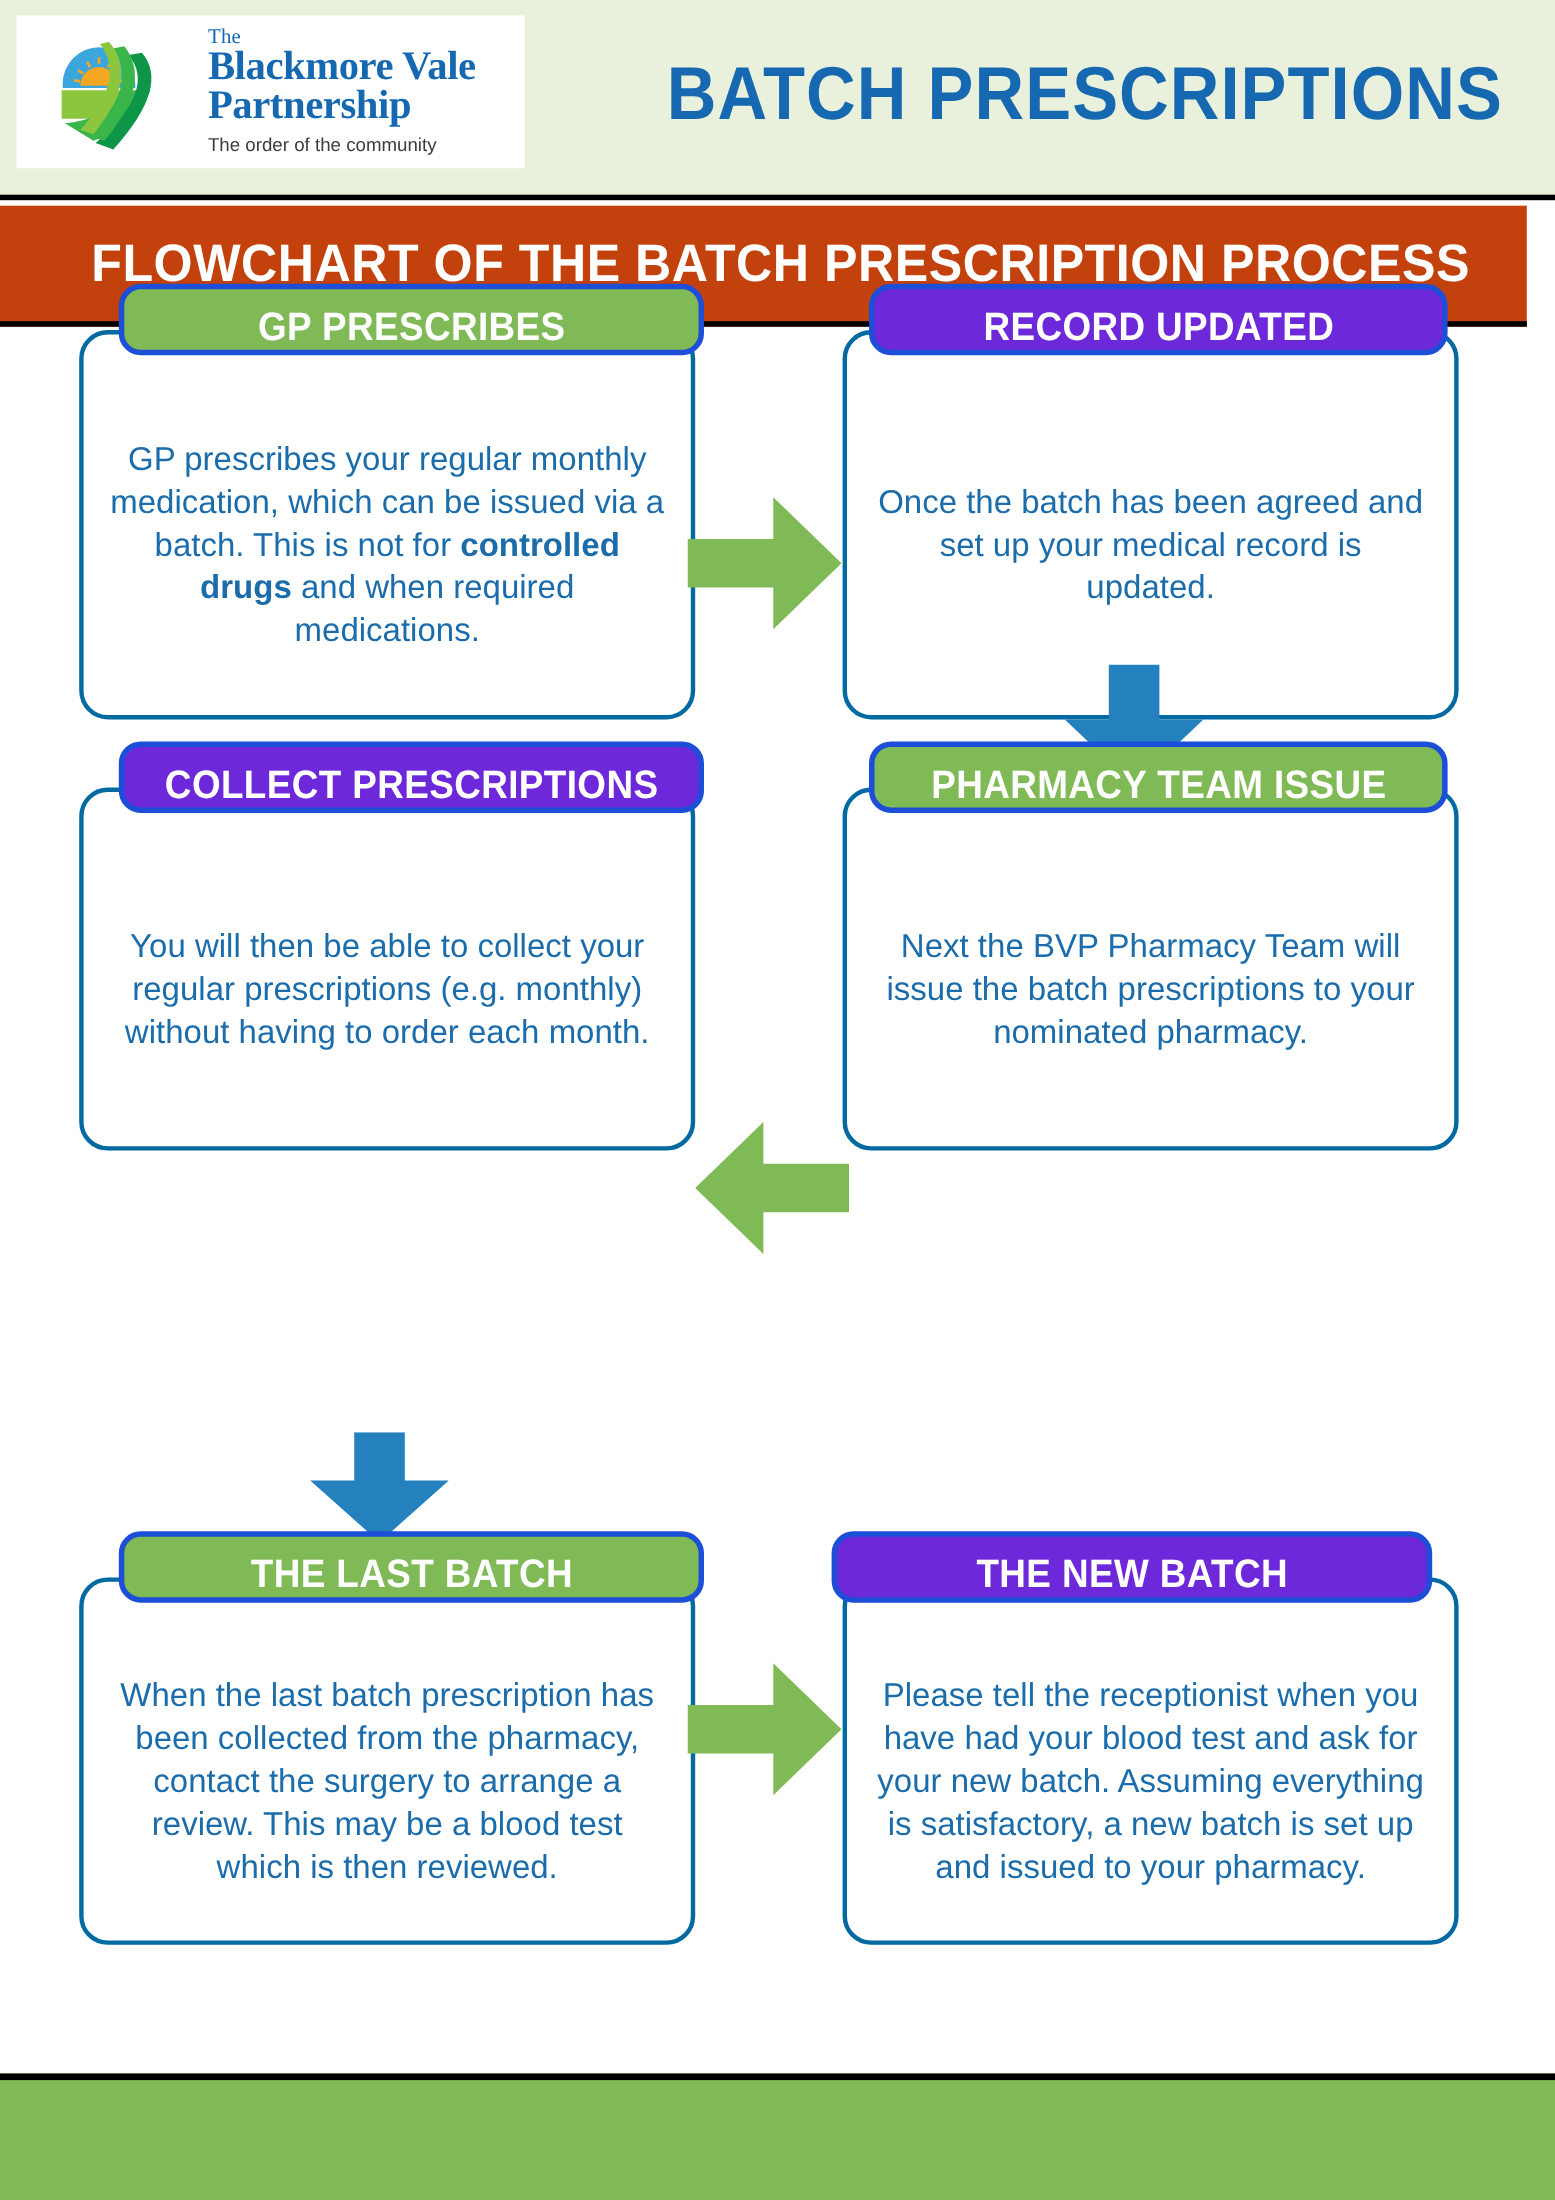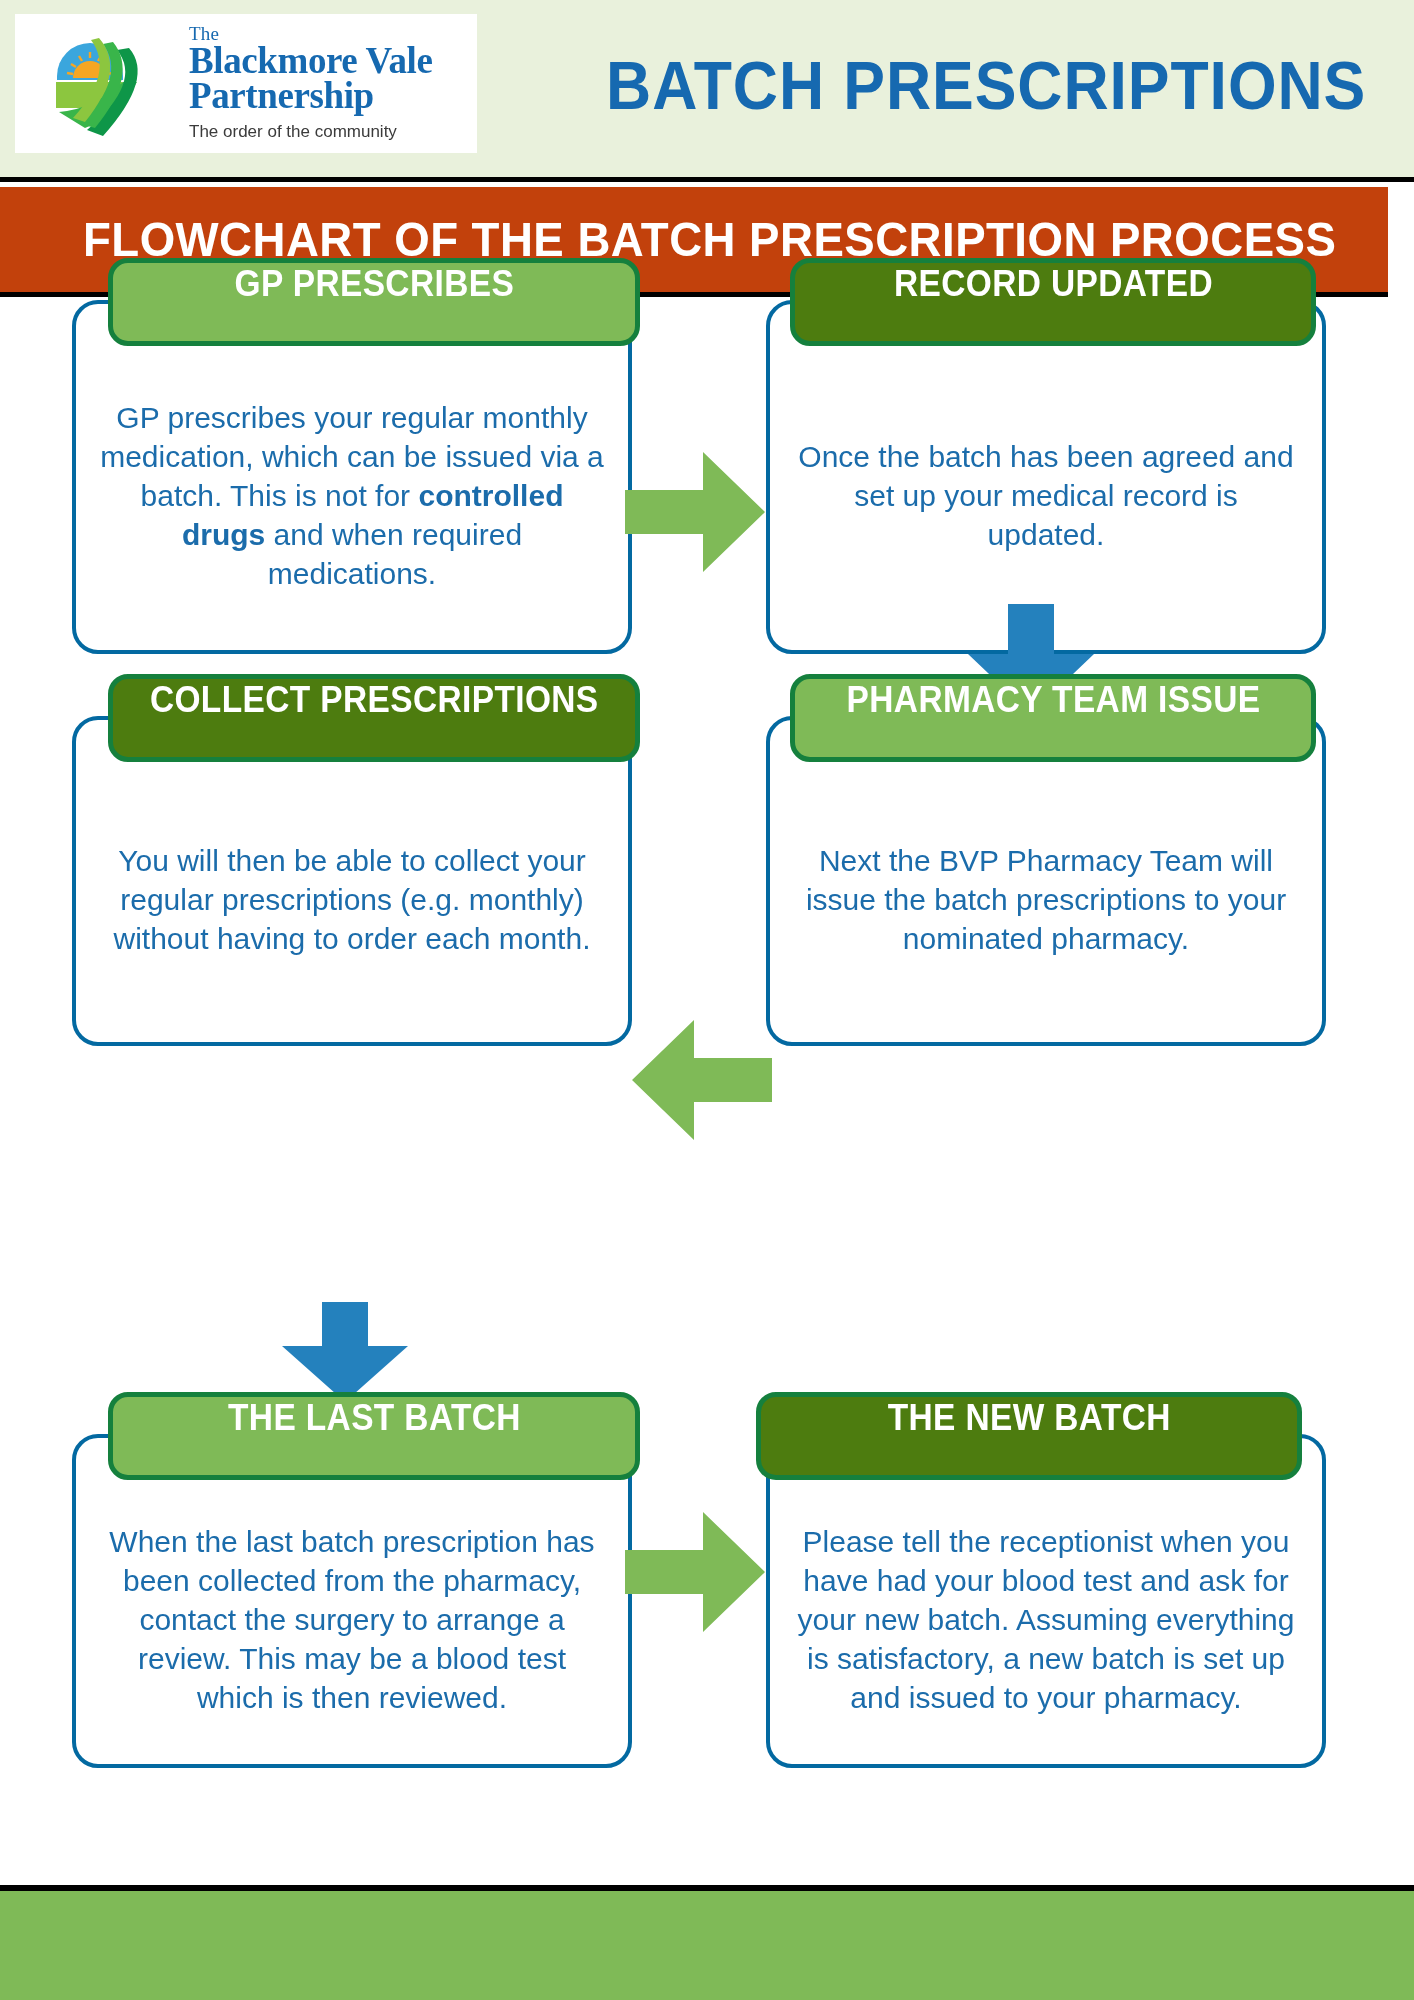--- a/index.html
+++ b/index.html
@@ -65,28 +65,28 @@
   .card{ position:absolute; }
   .card-body{
     position:absolute; left:0; top:42px; width:100%;
     background:#ffffff;
     border:4px solid #0369a1;
     border-radius:26px;
     display:flex; align-items:center; justify-content:center;
     padding:56px 24px 20px;
   }
   .card-head{
-    position:absolute; top:0; height:88px;
-    border:5px solid #15803d;
+    position:absolute; top:0; height:65px;
+    border:5px solid #1d4ed8;
     border-radius:20px;
-    display:flex; align-items:flex-start; justify-content:center;
+    display:flex; align-items:flex-end; justify-content:center;
     z-index:3;
   }
   .card-head.green{ background:#7fba57; }
-  .card-head.blue { background:#4d7c0f; }
+  .card-head.blue { background:#6d28d9; }
   .card-head span{
     font-family:"Liberation Sans Narrow","Liberation Sans",sans-serif;
     font-size:36px; font-weight:700; color:#ffffff;
     letter-spacing:.4px; transform:scaleX(.93); white-space:nowrap;
   }
   .card-text{
     font-family:"Liberation Sans", sans-serif;
     font-size:30px; line-height:1.30; color:#1b6cab;
     text-align:center; font-weight:400;
   }

